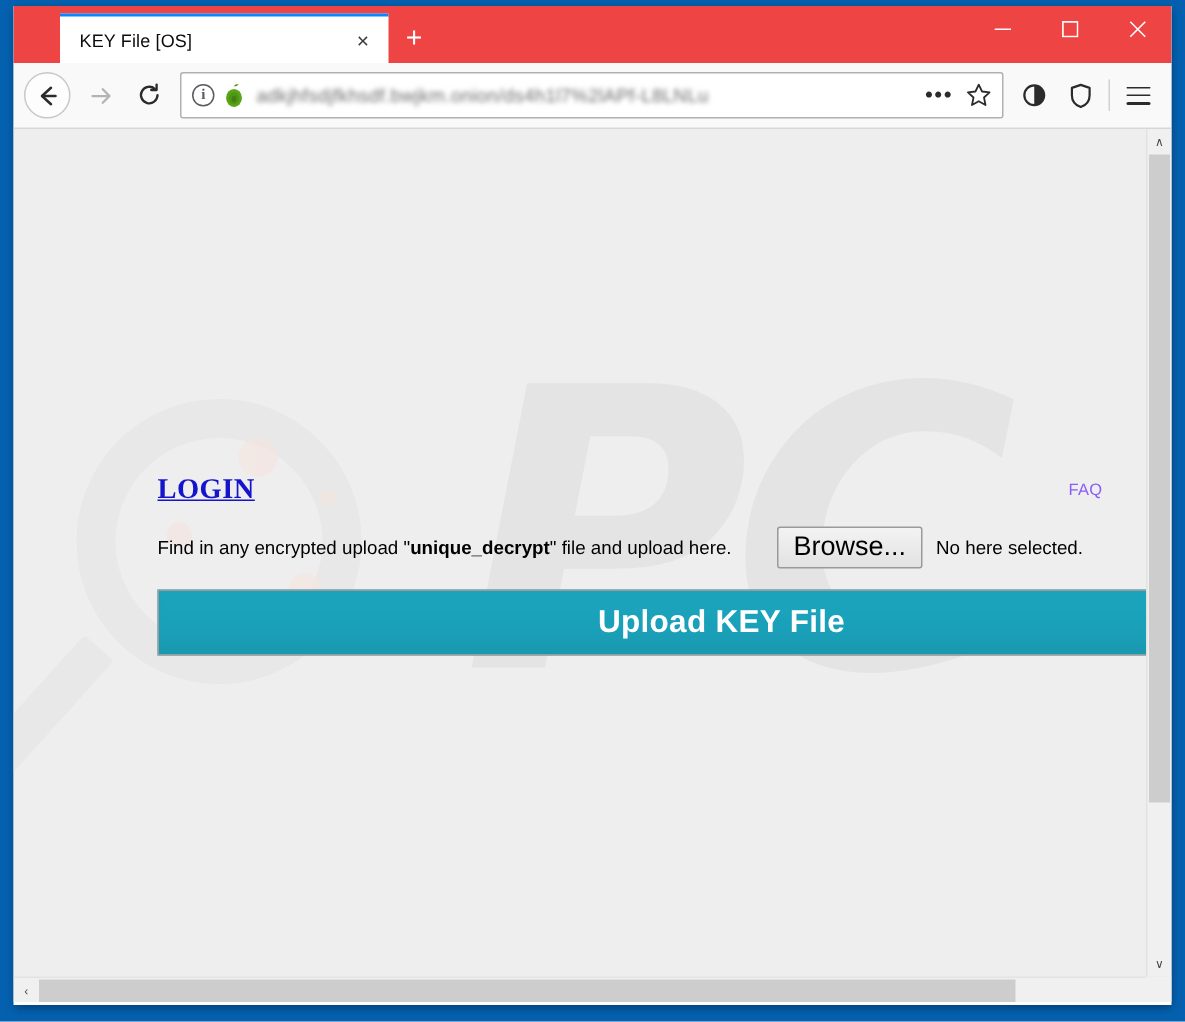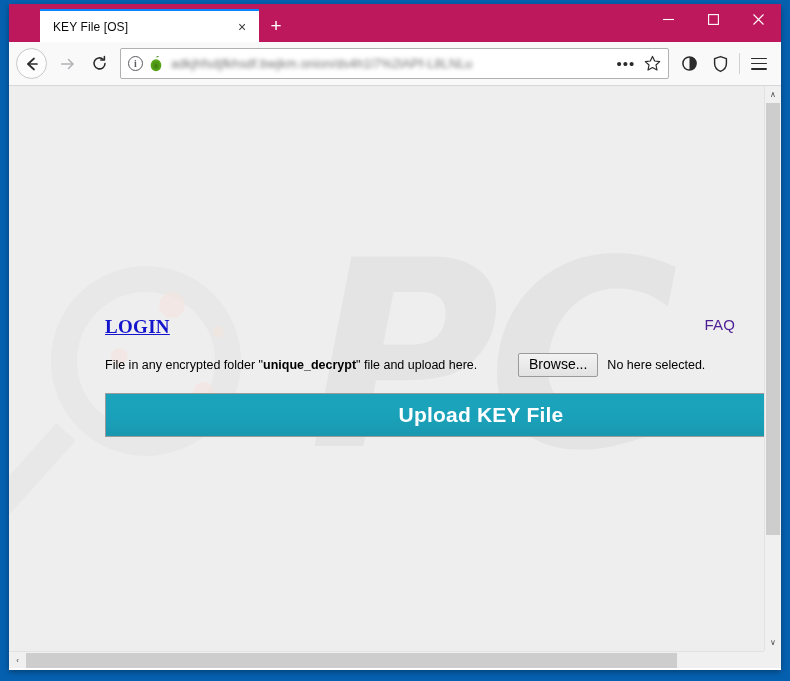--- a/index.html
+++ b/index.html
@@ -18,21 +18,21 @@
     width: 772px; height: 666px;
     background: #ffffff;
     box-shadow: 0 2px 6px rgba(0,0,0,.35);
     overflow: hidden;
   }
 
   
   .titlebar {
     position: relative;
     height: 38px;
-    background: #be185d;
+    background: #ef4444;
     display: flex;
     align-items: flex-end;
   }
   .tabstrip {
     display: flex;
     align-items: flex-end;
     height: 38px;
     padding-left: 31px;
     flex: 1;
   }
@@ -223,35 +223,35 @@
     position: absolute;
     left: 0; top: 0;
     width: 755px;
     padding: 0;
   }
   .row-top {
     position: absolute;
     left: 96px; top: 230px;
     width: 630px;
     display: flex;
-    align-items: flex-start;
+    align-items: center;
     justify-content: space-between;
     gap: 24px;
   }
   .login-link {
     font-size: 19px;
     font-weight: bold;
     color: #1414cc;
     text-decoration: underline;
     font-family: "Liberation Serif", serif;
     letter-spacing: .3px;
   }
   .faq-link {
-    font-size: 15px;
-    color: #4c1d95;
+    font-size: 11px;
+    color: #8b5cf6;
     text-decoration: none;
     letter-spacing: .2px;
   }
   .row-mid {
     position: absolute;
     left: 96px; top: 272px;
     width: 630px;
     display: flex;
     align-items: center;
   }
@@ -266,21 +266,21 @@
     left: 413px;
     display: flex;
     align-items: center;
     white-space: nowrap;
   }
   .browse-btn {
     background: linear-gradient(#f3f3f3, #e2e2e2);
     border: 1px solid #9a9a9a;
     border-radius: 2px;
     padding: 2px 10px 3px;
-    font-size: 14px;
+    font-size: 18px;
     color: #000;
     font-family: "Liberation Sans", sans-serif;
     line-height: 1.2;
   }
   .nofile {
     font-size: 12.5px;
     color: #000;
     margin-left: 9px;
   }
   .upload-btn {
@@ -461,21 +461,21 @@
       </div>
       <div class="wm wm-pc">PC</div>
 
       <div class="content">
         <div class="row-top">
           <a class="login-link" href="#">LOGIN</a>
           <a class="faq-link" href="#">FAQ</a>
         </div>
 
         <div class="row-mid">
-          <span class="hint"><span>File in any encrypted folder "</span><b>unique_decrypt</b><span>" file and upload here.</span></span>
+          <span class="hint"><span>Find in any encrypted upload "</span><b>unique_decrypt</b><span>" file and upload here.</span></span>
           <span class="filepicker">
             <span class="browse-btn">Browse...</span>
             <span class="nofile">No here selected.</span>
           </span>
         </div>
 
         <div class="upload-btn">Upload KEY File</div>
       </div>
     </div>
 

